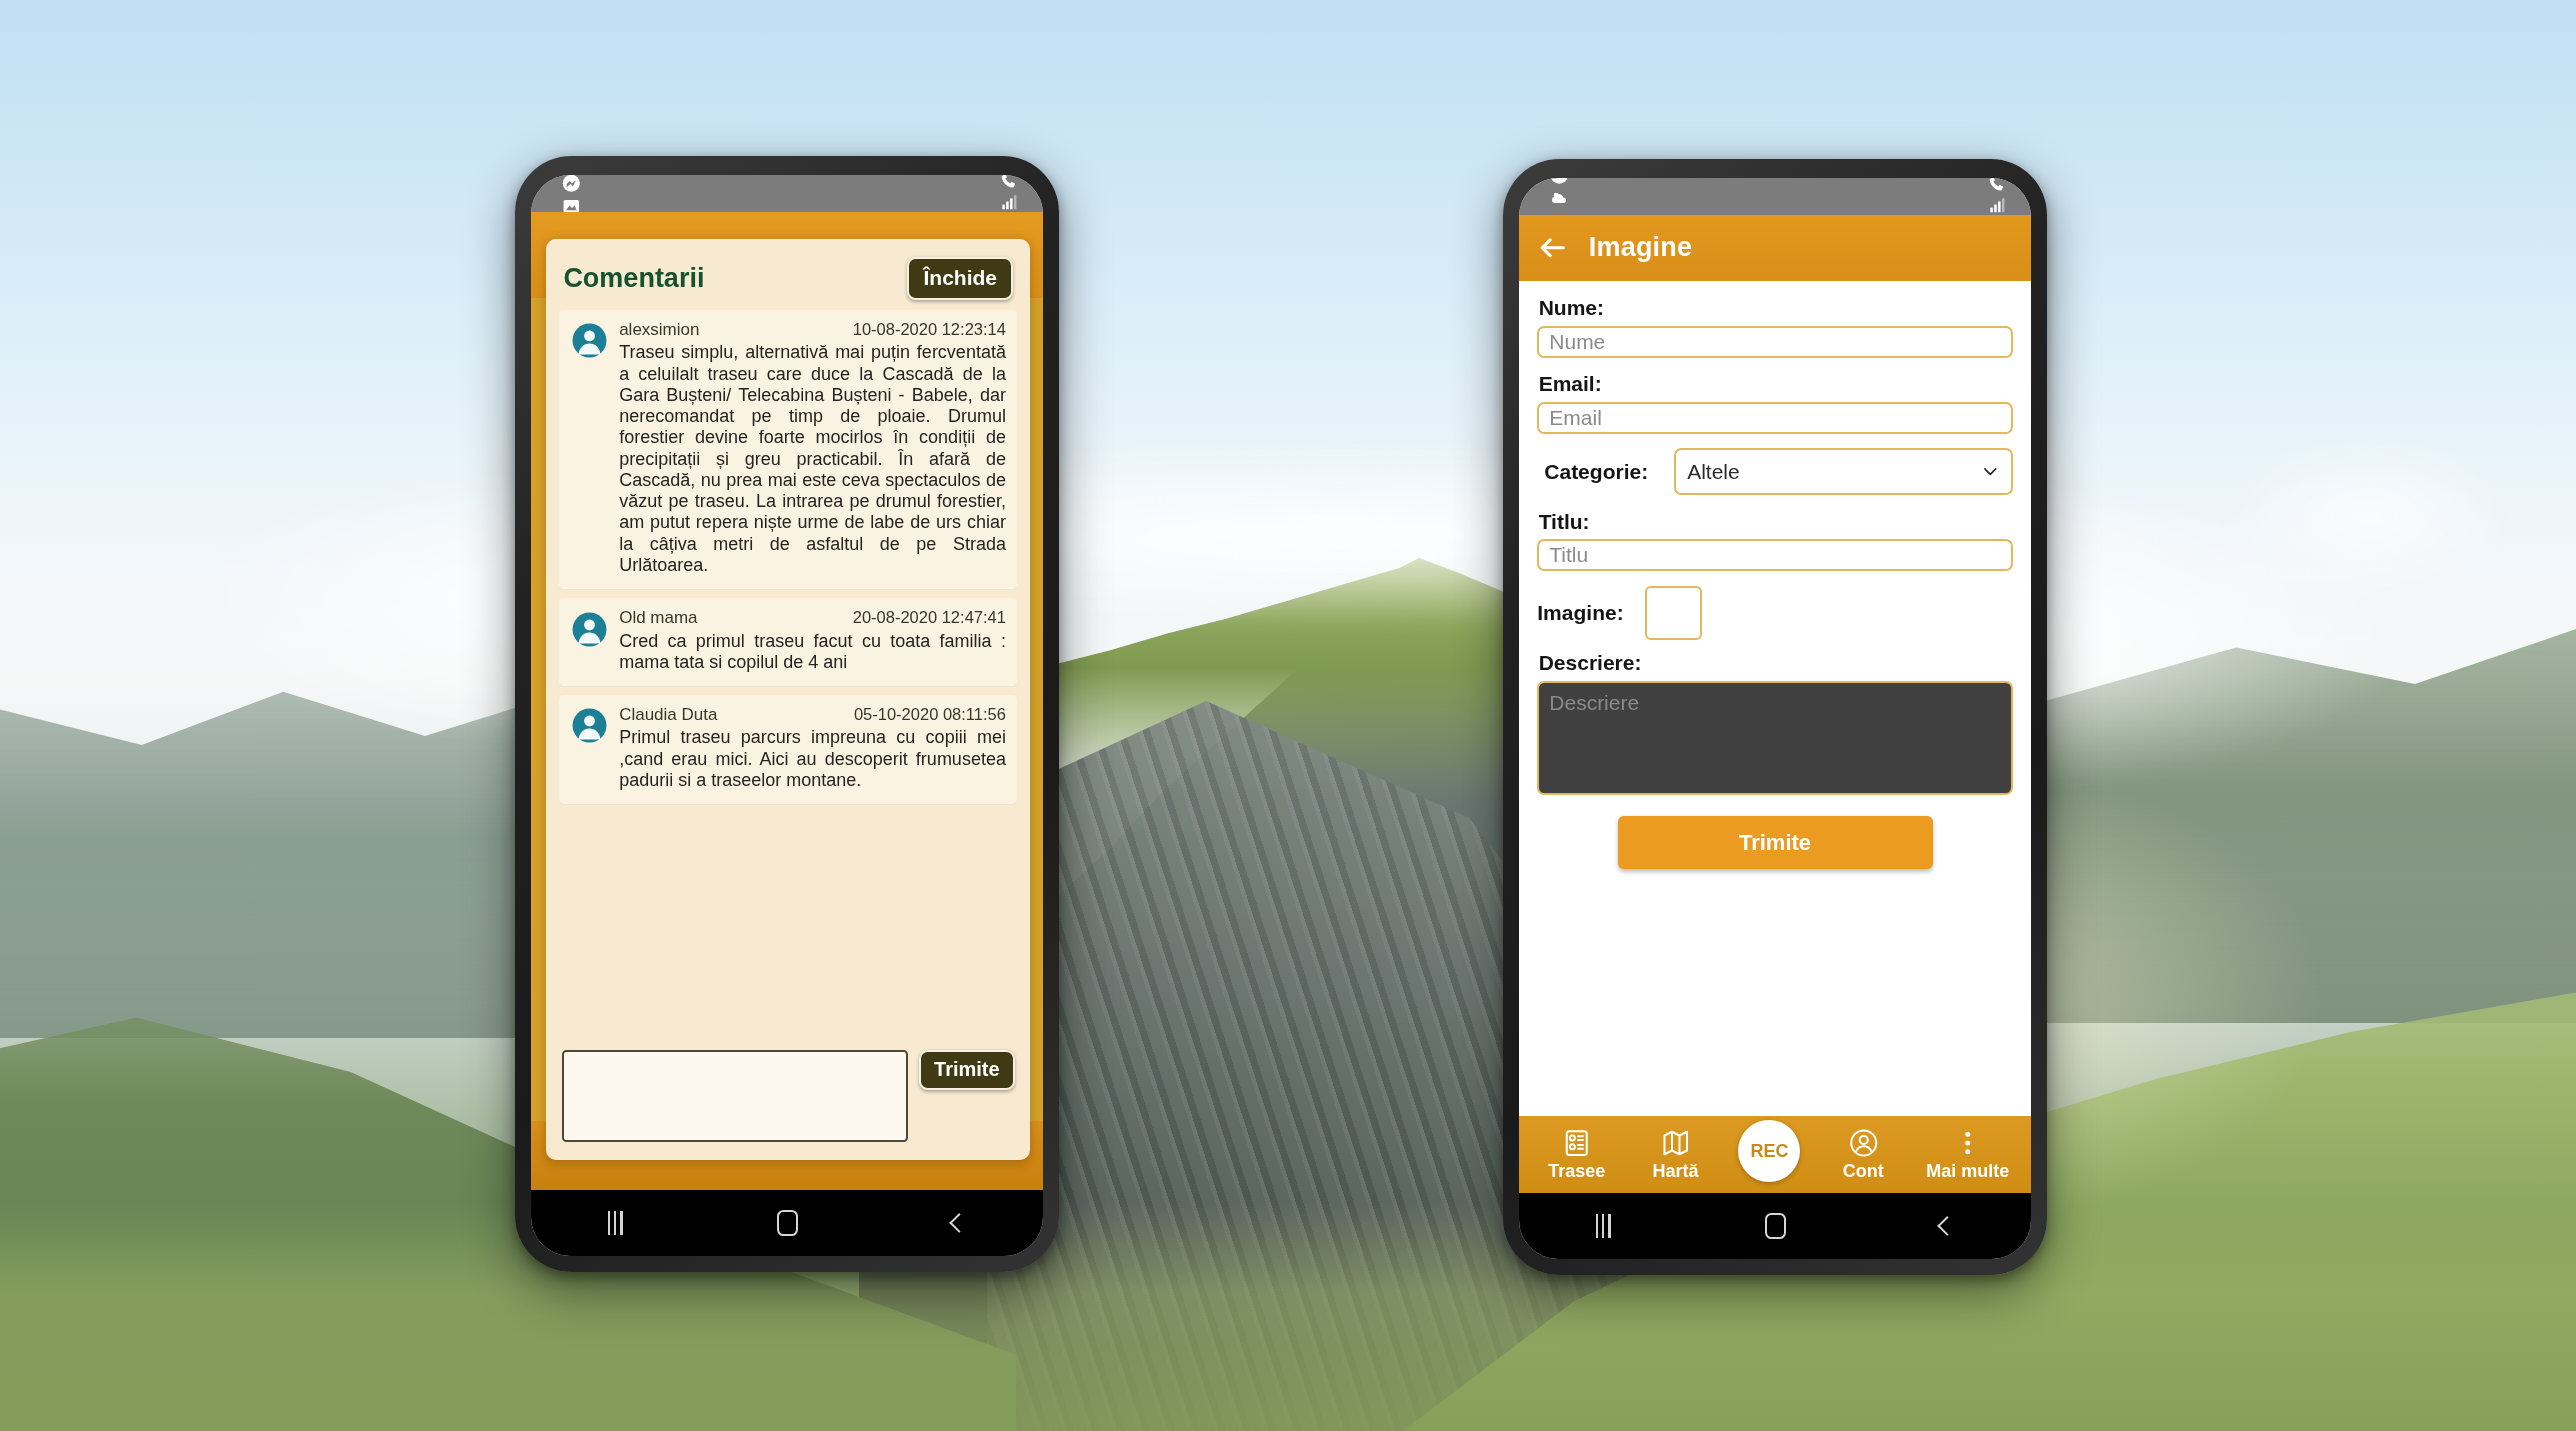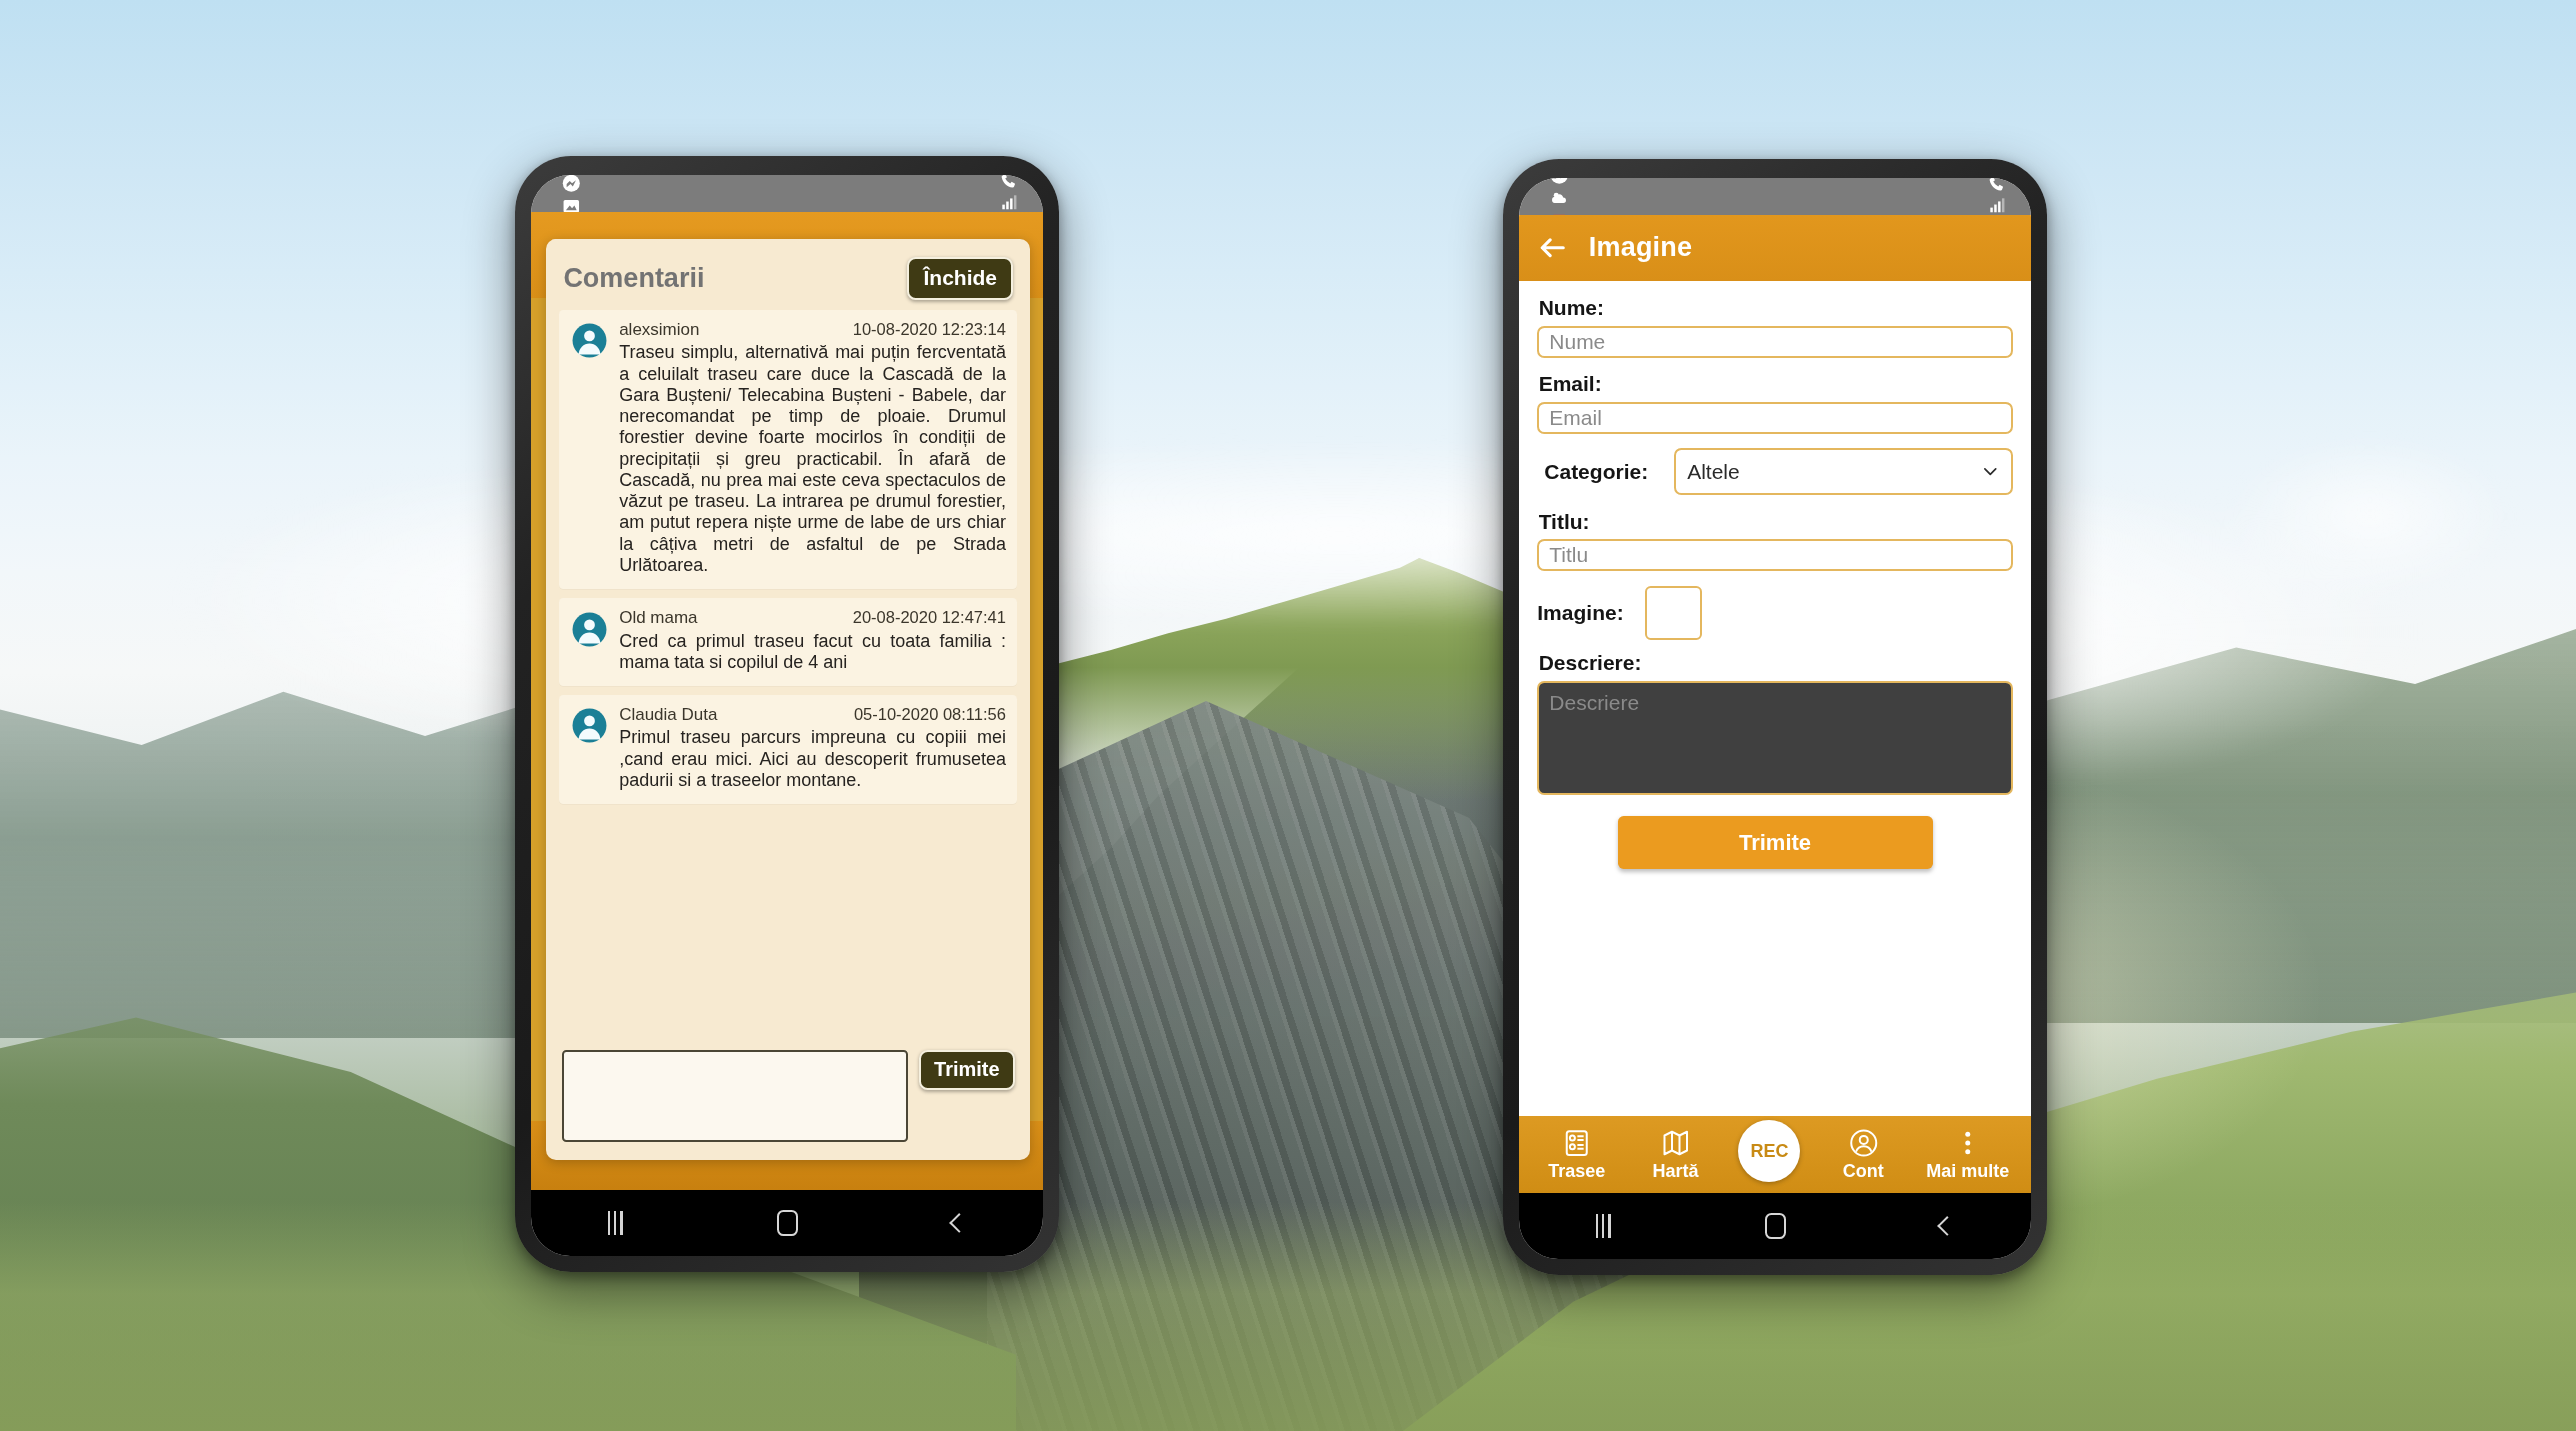--- a/index.html
+++ b/index.html
@@ -173,21 +173,21 @@
     position: absolute; left: 0; right: 0; top: -4.3px; height: 10px;
     background:
       radial-gradient(circle at 10px 5px, #f7ead1 3.6px, transparent 4.3px) repeat-x,
       radial-gradient(circle at 50px 5px, #f7ead1 3.6px, transparent 4.3px) repeat-x;
     background-size: 100px 10px, 100px 10px;
   }
   .sheet-head {
     display: flex; align-items: center; justify-content: space-between;
     padding: 18.6px 17px 10px 17px;
   }
-  .sheet-title { font-size: 27px; font-weight: 700; color: #737373; }
+  .sheet-title { font-size: 27px; font-weight: 700; color: #14532d; }
   .btn-inchide {
     background: #3f3a14; color: #fff;
     border: 2.1px solid #f5f0df;
     border-radius: 8.6px;
     font-size: 21px; font-weight: 700;
     padding: 7.2px 14.3px;
     box-shadow: 0 1.4px 3.6px rgba(0,0,0,.3);
   }
   .comments {
     flex: 1 1 auto; overflow: hidden;

